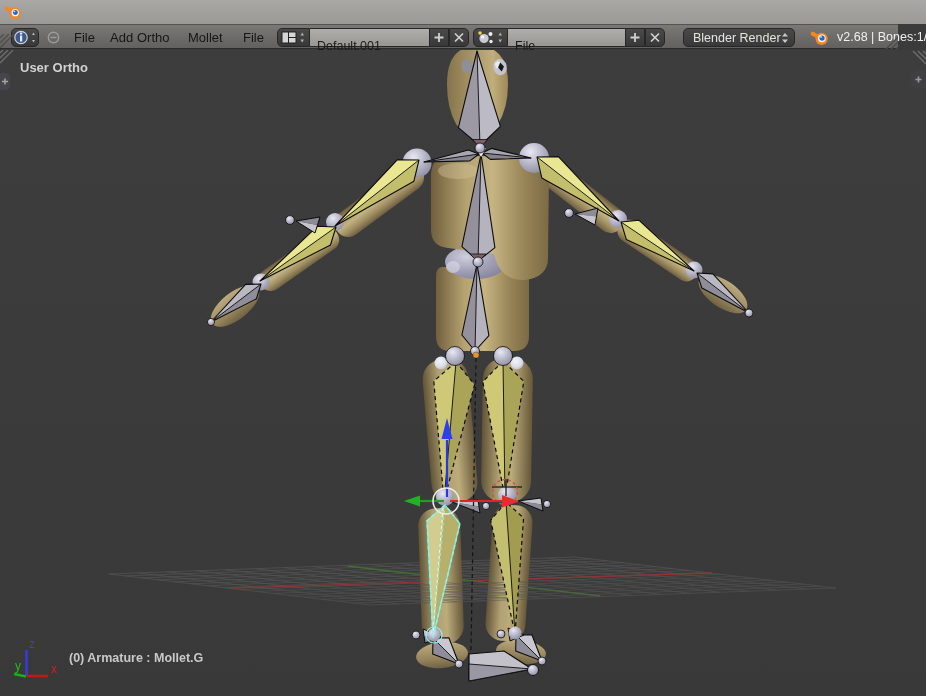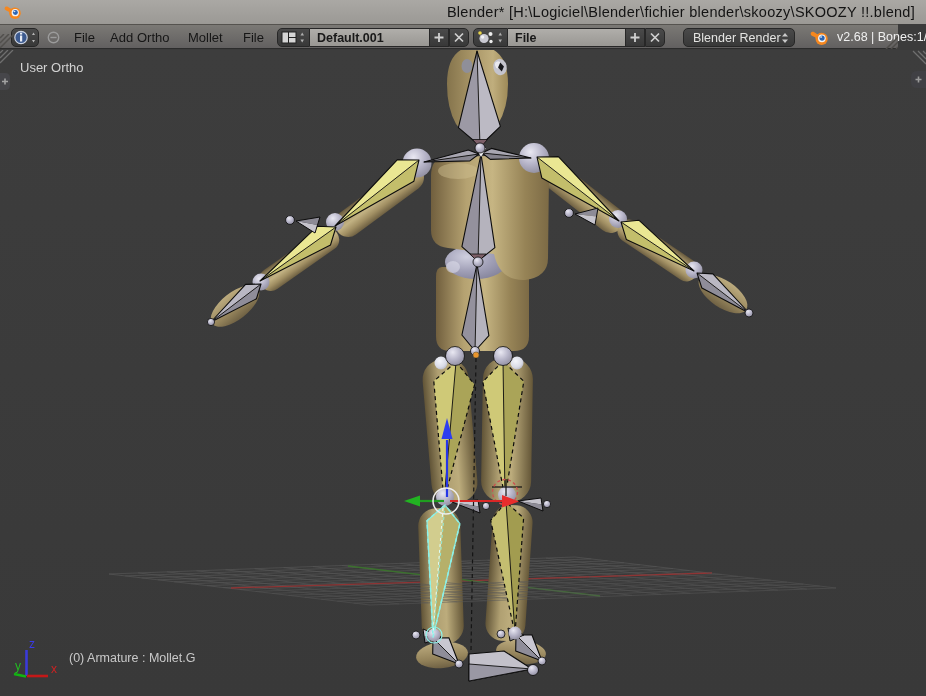--- a/index.html
+++ b/index.html
@@ -8,34 +8,33 @@
 #titlebar .logo { position:absolute; left:4px; top:3px; }
 #titlebar .t { position:absolute; right:11px; top:4px; font-size:14.5px; letter-spacing:0.27px; color:#141414; }
 #menubar { position:absolute; left:0; top:24px; width:898px; height:25px;
   background:linear-gradient(#7b7975,#626060); border-top:1px solid #55534f;
   border-bottom:1px solid #2c2c2c; }
 .mitem { position:absolute; top:5px; font-size:13px; color:#161616; }
 .dbtn { position:absolute; top:3px; height:19px; background:linear-gradient(#4a4a4a,#383838);
   border:1px solid #272727; }
 .lfield { position:absolute; top:3px; height:19px; background:linear-gradient(#b0aeaa,#999793);
   border-top:1px solid #272727; border-bottom:1px solid #272727;
-  font-size:12.5px; color:#191919; padding:2px 0 0 7px;font-weight:bold; }
+  font-size:12.5px; color:#191919; padding:10px 0 0 7px; }
 #viewport { position:absolute; left:0; top:50px; width:926px; height:646px; }
-.vtext { position:absolute; color:#d2d2d2; font-size:13px; }
+.vtext { position:absolute; color:#d2d2d2; font-size:13px;font-weight:bold; }
 </style></head>
 <body>
 <div id="titlebar">
  <div class="logo"><svg width="17" height="17" viewBox="0 0 20 20">
 <path d="M 12.5,5.2 C 10.8,5.6 9.5,6.3 8.6,7.2 L 4.8,4.6 C 3.2,3.5 1.4,4.2 0.9,5.5 C 0.4,6.9 1.2,8.2 2.6,8.9 L 6.2,10.6 C 6.1,10.9 6.1,11.3 6.1,11.7 Z" fill="#f5871f"></path>
 <circle cx="12.9" cy="12" r="6.8" fill="#f5871f"></circle>
 <circle cx="13.2" cy="11.4" r="4.3" fill="#f4f4f4"></circle>
 <circle cx="13.4" cy="11.2" r="2.9" fill="#2b65b4"></circle>
 <ellipse cx="12.3" cy="10.1" rx="1.2" ry="0.8" fill="#e9eff7"></ellipse>
 </svg></div>
- <div class="t">Blender* [H:\Logiciel\Blender\fichier blender\skoozy\SKOOZY !!.blend]</div>
 </div>
 <div id="menubar">
  <div class="dbtn" style="left:11px; width:28px; border-radius:5px;">
   <svg width="26" height="17" viewBox="0 0 26 17">
    <circle cx="9" cy="8.5" r="6.2" fill="#3c5a8f" stroke="#cdd4e2" stroke-width="1.2"></circle>
    <rect x="8" y="6.5" width="2.2" height="6" fill="#e8ecf4"></rect>
         <rect x="8" y="3.6" width="2.2" height="2" fill="#e8ecf4"></rect>
    <path d="M20,6 L23,6 L21.5,3.4 Z" fill="#b6b6b6"></path>
         <path d="M20,11 L23,11 L21.5,13.6 Z" fill="#b6b6b6"></path>
   </svg>

